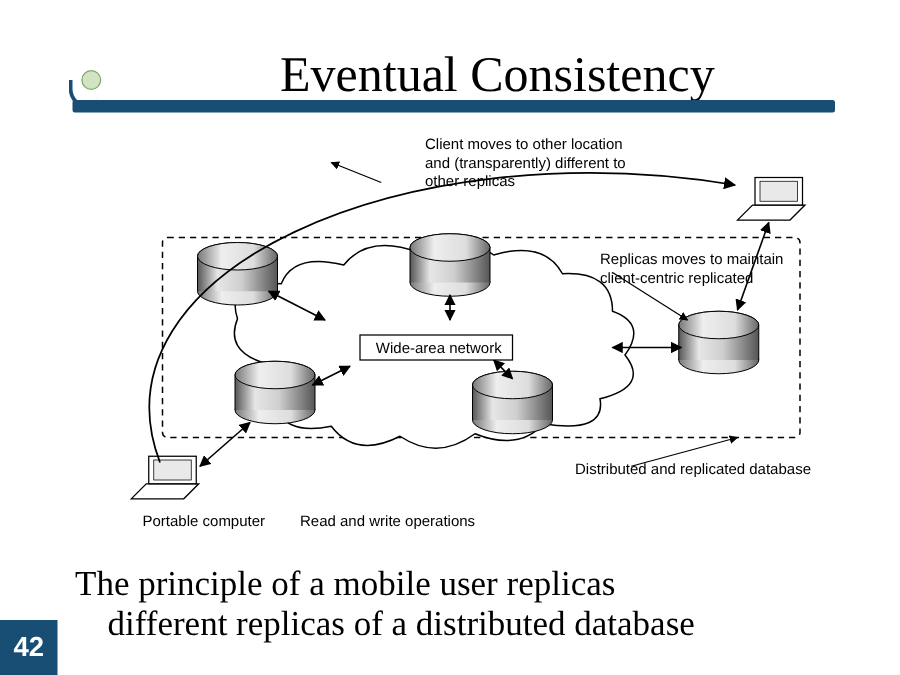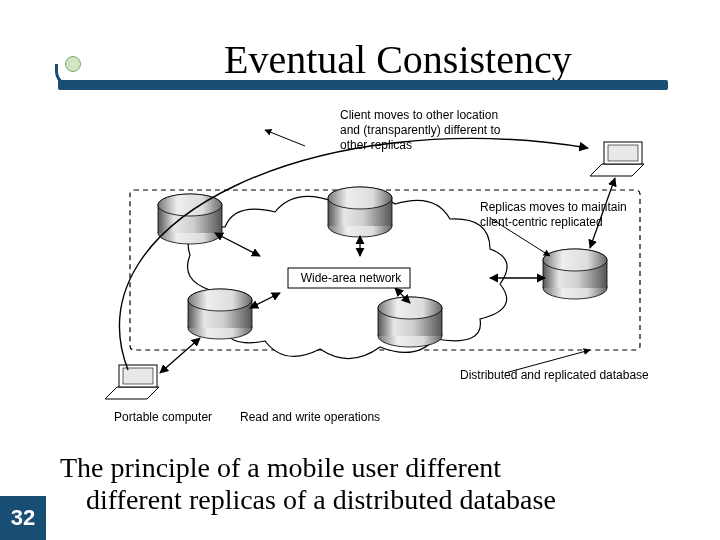--- a/index.html
+++ b/index.html
@@ -208,19 +208,19 @@
     <div class="dlabel" style="left:400px; top:270px; width:220px;">Distributed and replicated database</div>
 
     <div class="dlabel" style="left:236px; top:173px; width:110px; text-align:center;">Wide-area network</div>
 
     <div class="dlabel" style="left:18px; top:312px;margin-left:36px;">Portable computer</div>
 
     <div class="dlabel" style="left:180px; top:312px;text-align:center;">Read and write operations</div>
   </div>
 
   <div class="caption">
-    <span>The principle of a mobile user different</span>
+    <span>The principle of a mobile user replicas</span>
     <span class="indent">different replicas of a distributed database</span>
   </div>
 
-  <div class="pagenum">32</div>
+  <div class="pagenum">42</div>
 
 </div>
 
 </body></html>

